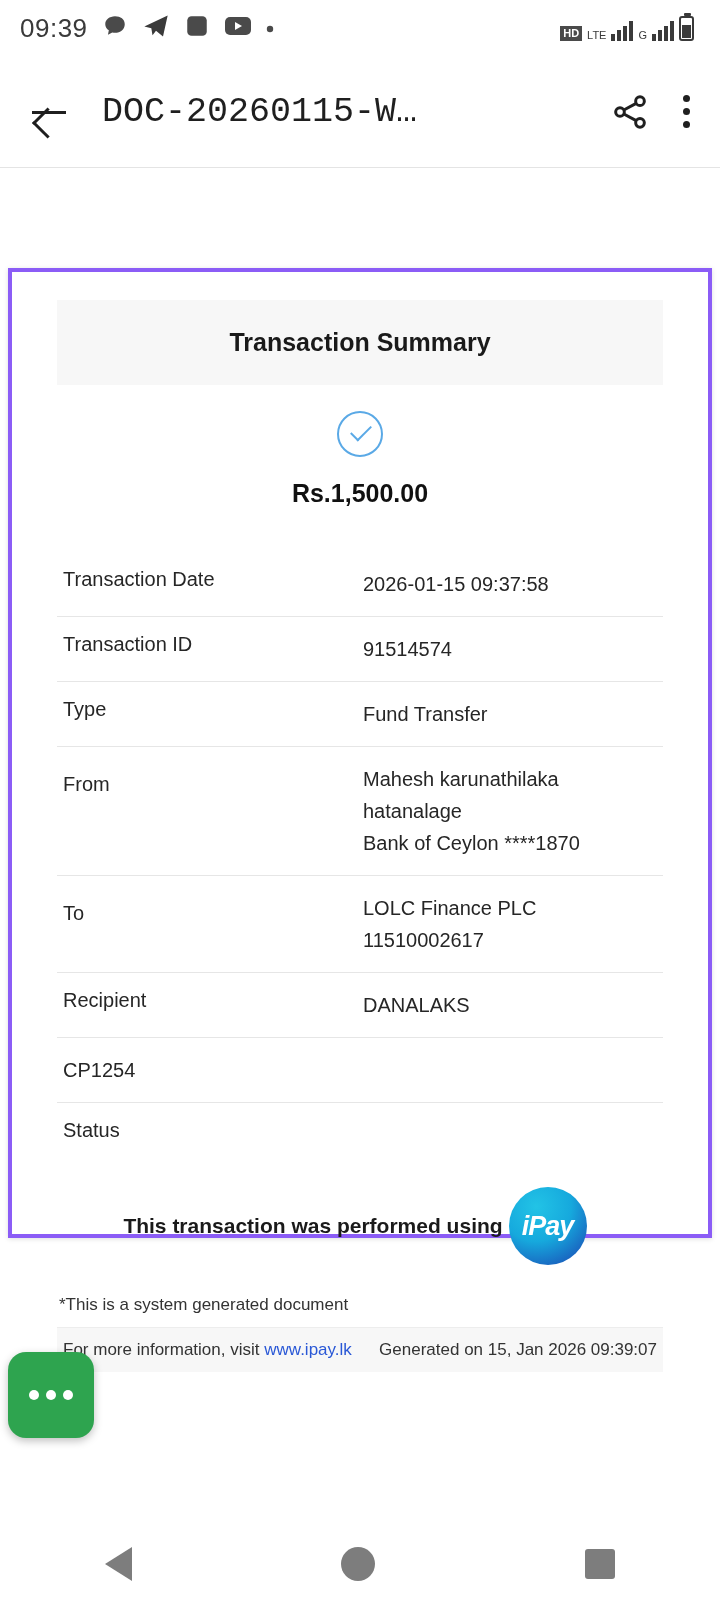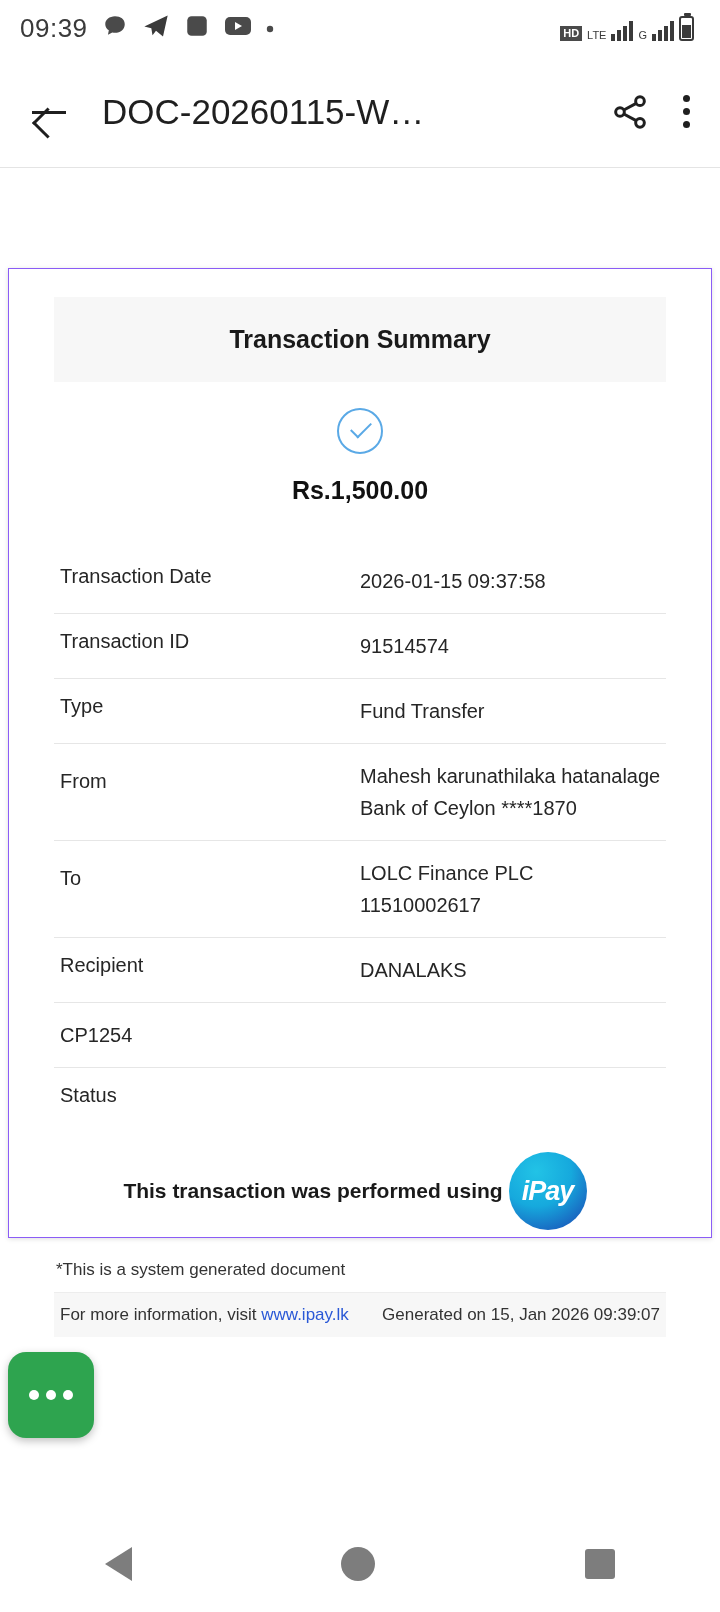--- a/index.html
+++ b/index.html
@@ -66,34 +66,35 @@
     border-left:3px solid #1f1f1f; border-bottom:3px solid #1f1f1f;
     transform: rotate(45deg); transform-origin: left bottom;
   }
   .appbar-title {
     flex: 1 1 auto;
     font-size: 35px;
     color: #1f1f1f;
     margin-left: 30px;
     white-space: nowrap;
     overflow: hidden;
+    font-family: Liberation Mono, monospace;
   }
   .appbar-actions { display: flex; align-items: center; gap: 30px; margin-left: 16px; }
   .share-icon { width: 40px; height: 40px; }
   .overflow-icon { width: 12px; display: flex; flex-direction: column; gap: 6px; align-items: center; }
   .overflow-icon span { width: 7px; height: 7px; border-radius: 50%; background: #1f1f1f; display: block; }
 
   
   .page-body { background: #ffffff; height: 1612px; }
   .spacer-top { height: 100px; }
 
   .doc-card {
     margin: 0 8px;
     background: #ffffff;
-    border: 1px solid #8b5cf6;
+    border: 4px solid #8b5cf6;
     box-shadow: 0 1px 5px rgba(0,0,0,.13);
     padding: 0 0 14px 0;
     height: 970px;
   }
   .doc-inner { padding: 28px 45px 0 45px; }
 
   .summary-header {
     background: #f7f7f7;
     text-align: center;
     padding: 28px 0;

